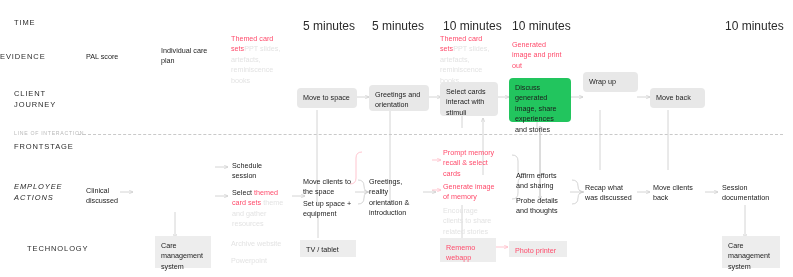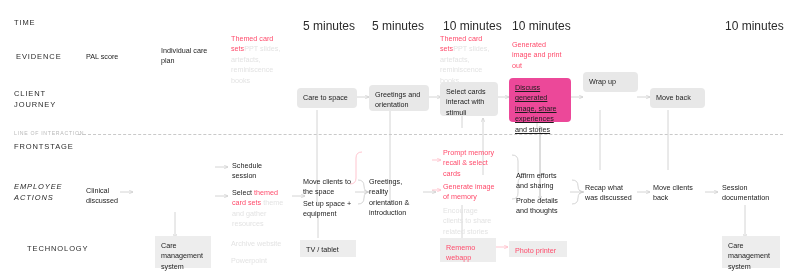--- a/index.html
+++ b/index.html
@@ -58,21 +58,21 @@
     position: absolute;
     background: #e8e8e8;
     border-radius: 4px;
     font-size: 7.2px;
     line-height: 1.45;
     color: #1c1c1c;
     padding: 5px 6px;
     white-space: pre-line;
   }
   .box.flat { border-radius: 0; background: #ededed; }
-  .box.strong { background: #ec4899; text-decoration: underline; }
+  .box.strong { background: #22c55e; }
   .box.pinktext { color: #ff4b6b; }
 
   
   .dashline {
     position: absolute;
     height: 0;
     border-top: 1px dashed #c9c9c9;
   }
 
   
@@ -152,21 +152,21 @@
       <path d="M362,152 q-6,0 -6,6 l0,20 q0,6 -6,6" transform="translate(0,0)"></path>
       <path d="M432,160 L441,160" marker-end="url(#ahp)"></path>
       <path d="M432,190 L441,190" marker-end="url(#ahp)"></path>
 
       <path d="M495,247 L508,247" marker-end="url(#ahp)"></path>
     </g>
   </svg>
 
   <div class="row-label" style="left:14px; top:18px;">TIME</div>
 
-  <div class="row-label" style="left:16px; top:52px;">EVIDENCE</div>
+  <div class="row-label" style="left:0; top:52px;">EVIDENCE</div>
 
   <div class="row-label" style="left:14px; top:89px;">CLIENT
 JOURNEY</div>
 
   <div class="row-label tiny" style="left:14px; top:130px;">LINE OF INTERACTION</div>
 
   <div class="row-label" style="left:14px; top:142px;">FRONTSTAGE</div>
 
   <div class="row-label italic" style="left:14px; top:182px;">EMPLOYEE
 ACTIONS</div>
@@ -195,21 +195,21 @@
   <div class="cell" style="left:440px; top:34px; width:62px;"><span class="pk">Themed card
 sets</span><span class="fd">PPT slides,
 artefacts,
 reminiscence
 books</span></div>
 
   <div class="cell pink" style="left:512px; top:40px; width:62px;">Generated
 image and print
 out</div>
 
-  <div class="box" style="left:297px; top:88px; width:60px; height:20px;">Care to space</div>
+  <div class="box" style="left:297px; top:88px; width:60px; height:20px;">Move to space</div>
 
   <div class="box" style="left:369px; top:85px; width:60px; height:26px;">Greetings and
 orientation</div>
 
   <div class="box" style="left:440px; top:82px; width:58px; height:34px;"><span class="pk">Select cards</span>
 <span class="fd">interact with
 stimuli</span></div>
 
   <div class="box strong" style="left:509px; top:78px; width:62px; height:44px;"><span class="pk">Discuss
 generated

